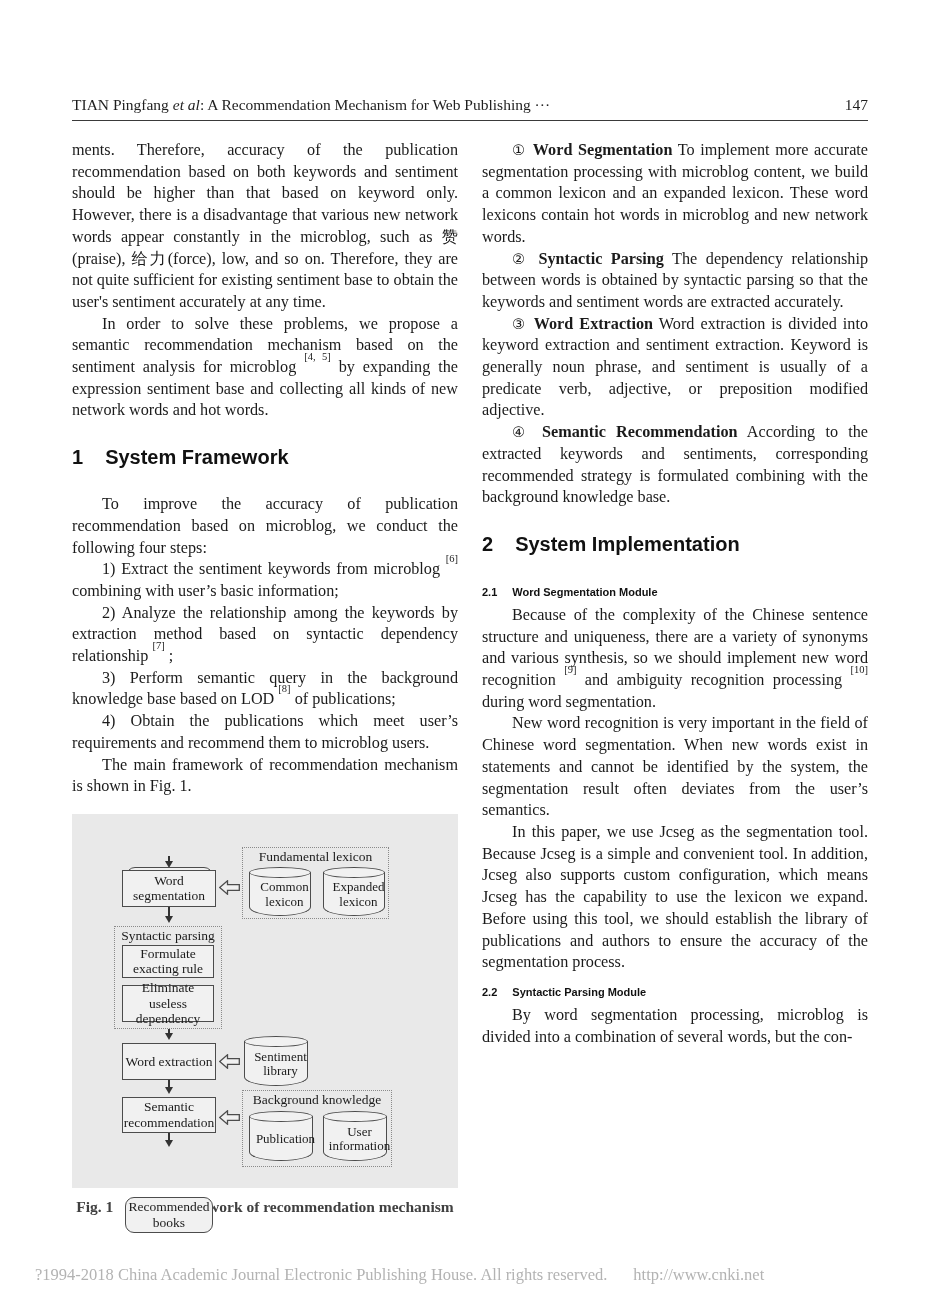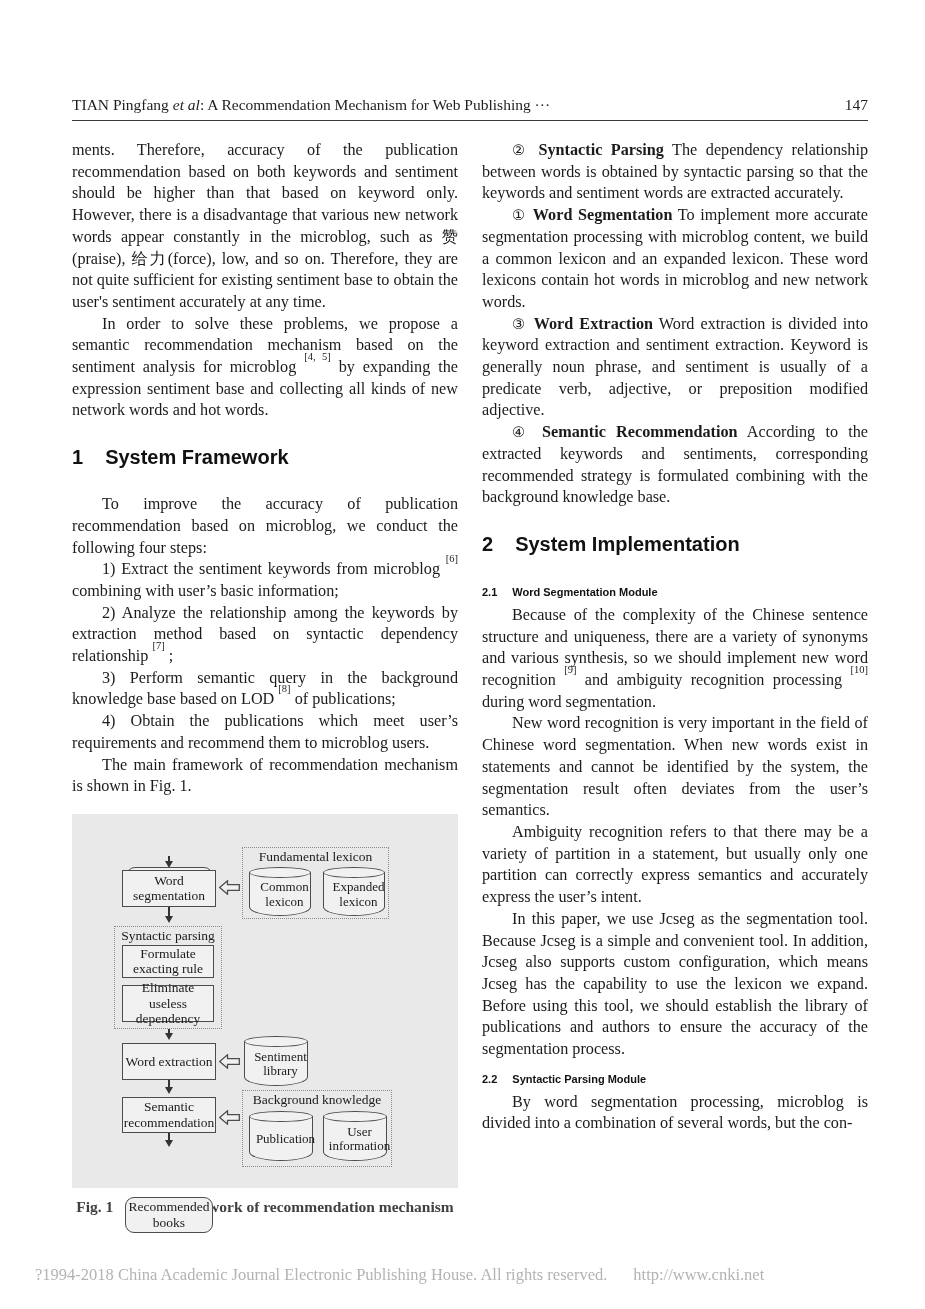--- a/index.html
+++ b/index.html
@@ -147,35 +147,34 @@
 
         </div>
         <figcaption class="fig-caption">
           <b class="cap-label">Fig. 1</b><b class="cap-text">Main framework of recommendation mechanism</b>
         </figcaption>
       </figure>
     </div>
 
     <div class="col" id="right-col">
       <div id="right-blocks">
+          <p class="body-p"><span class="circ">① </span><b>Word Segmentation</b><span>  To implement more accurate segmentation processing with microblog content, we build a common lexicon and an expanded lexicon. These word lexicons contain hot words in microblog and new network words.</span></p>
           <p class="body-p"><span class="circ">② </span><b>Syntactic Parsing</b><span>  The dependency relationship between words is obtained by syntactic parsing so that the keywords and sentiment words are extracted accurately.</span></p>
-          <p class="body-p"><span class="circ">① </span><b>Word Segmentation</b><span>  To implement more accurate segmentation processing with microblog content, we build a common lexicon and an expanded lexicon. These word lexicons contain hot words in microblog and new network words.</span></p>
           <p class="body-p"><span class="circ">③ </span><b>Word Extraction</b><span>  Word extraction is divided into keyword extraction and sentiment extraction. Keyword is generally noun phrase, and sentiment is usually of a predicate verb, adjective, or preposition modified adjective.</span></p>
           <p class="body-p"><span class="circ">④ </span><b>Semantic Recommendation</b><span>  According to the extracted keywords and sentiments, corresponding recommended strategy is formulated combining with the background knowledge base.</span></p>
           <h2 class="sec-h1">
             <span>2</span>
             <span>System Implementation</span>
           </h2>
           <h2 class="sec-h2">
             <span>2.1</span>
             <span>Word Segmentation Module</span>
           </h2>
           <p class="body-p"><span>Because of the complexity of the Chinese sentence structure and uniqueness, there are a variety of synonyms and various synthesis, so we should implement new word recognition </span><sup class="ref">[9]</sup><span> and ambiguity recognition processing </span><sup class="ref">[10]</sup><span> during word segmentation.</span></p>
           <p class="body-p"><span>New word recognition is very important in the field of Chinese word segmentation. When new words exist in statements and cannot be identified by the system, the segmentation result often deviates from the user’s semantics.</span></p>
-          <p class="body-p"><span>Ambiguity recognition refers to that there may be a variety of partition in a statement, but usually only one partition can correctly express semantics and accurately express the user’s intent.</span></p>
           <p class="body-p"><span>In this paper, we use Jcseg as the segmentation tool. Because Jcseg is a simple and convenient tool. In addition, Jcseg also supports custom configuration, which means Jcseg has the capability to use the lexicon we expand. Before using this tool, we should establish the library of publications and authors to ensure the accuracy of the segmentation process.</span></p>
           <h2 class="sec-h2">
             <span>2.2</span>
             <span>Syntactic Parsing Module</span>
           </h2>
           <p class="body-p"><span>By word segmentation processing, microblog is divided into a combination of several words, but the con-</span></p>
         </div>
     </div>
 
   </main>

